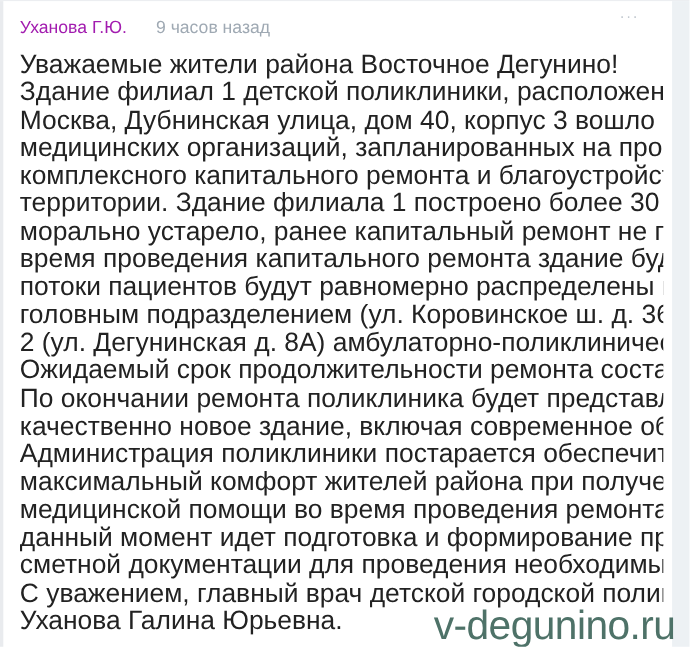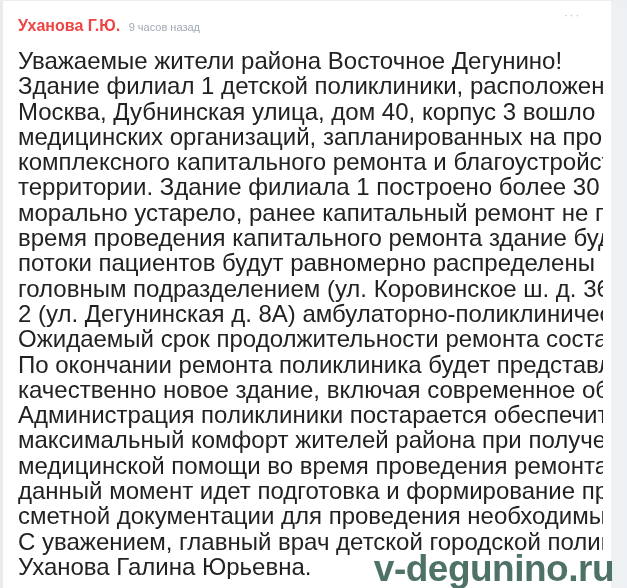--- a/index.html
+++ b/index.html
@@ -37,30 +37,30 @@
     padding: 15px 8px 0 18px;
     box-sizing: border-box;
   }
   .header {
     position: relative;
     line-height: 19px;
     margin-bottom: 11px;
     white-space: nowrap;
   }
   .author {
-    color: #ef4444;
-    font-weight: bold;
+    color: #a21caf;
+    font-weight: normal;
     font-size: 16px;
     text-decoration: none;
     cursor: pointer;
   }
   .timestamp {
     color: #9fa9b3;
-    font-size: 11px;
-    margin-left: 4px;
+    font-size: 16px;
+    margin-left: 22px;
     cursor: pointer;
   }
   .menu {
     position: absolute;
     top: -11px;
     right: 22px;
     color: #bcc4cb;
     font-size: 13px;
     letter-spacing: 1.5px;
     cursor: pointer;
@@ -76,21 +76,20 @@
   }
   .watermark {
     position: absolute;
     right: 13px;
     bottom: 1px;
     font-size: 37px;
     line-height: 38px;
     color: #4e7268;
     letter-spacing: -0.5px;
     pointer-events: none;
-    font-weight: bold;
   }
 </style>
 </head>
 <body>
 
 <div class="page">
   <div class="left-strip"></div>
   <div class="right-strip"></div>
 
   <div class="post">

